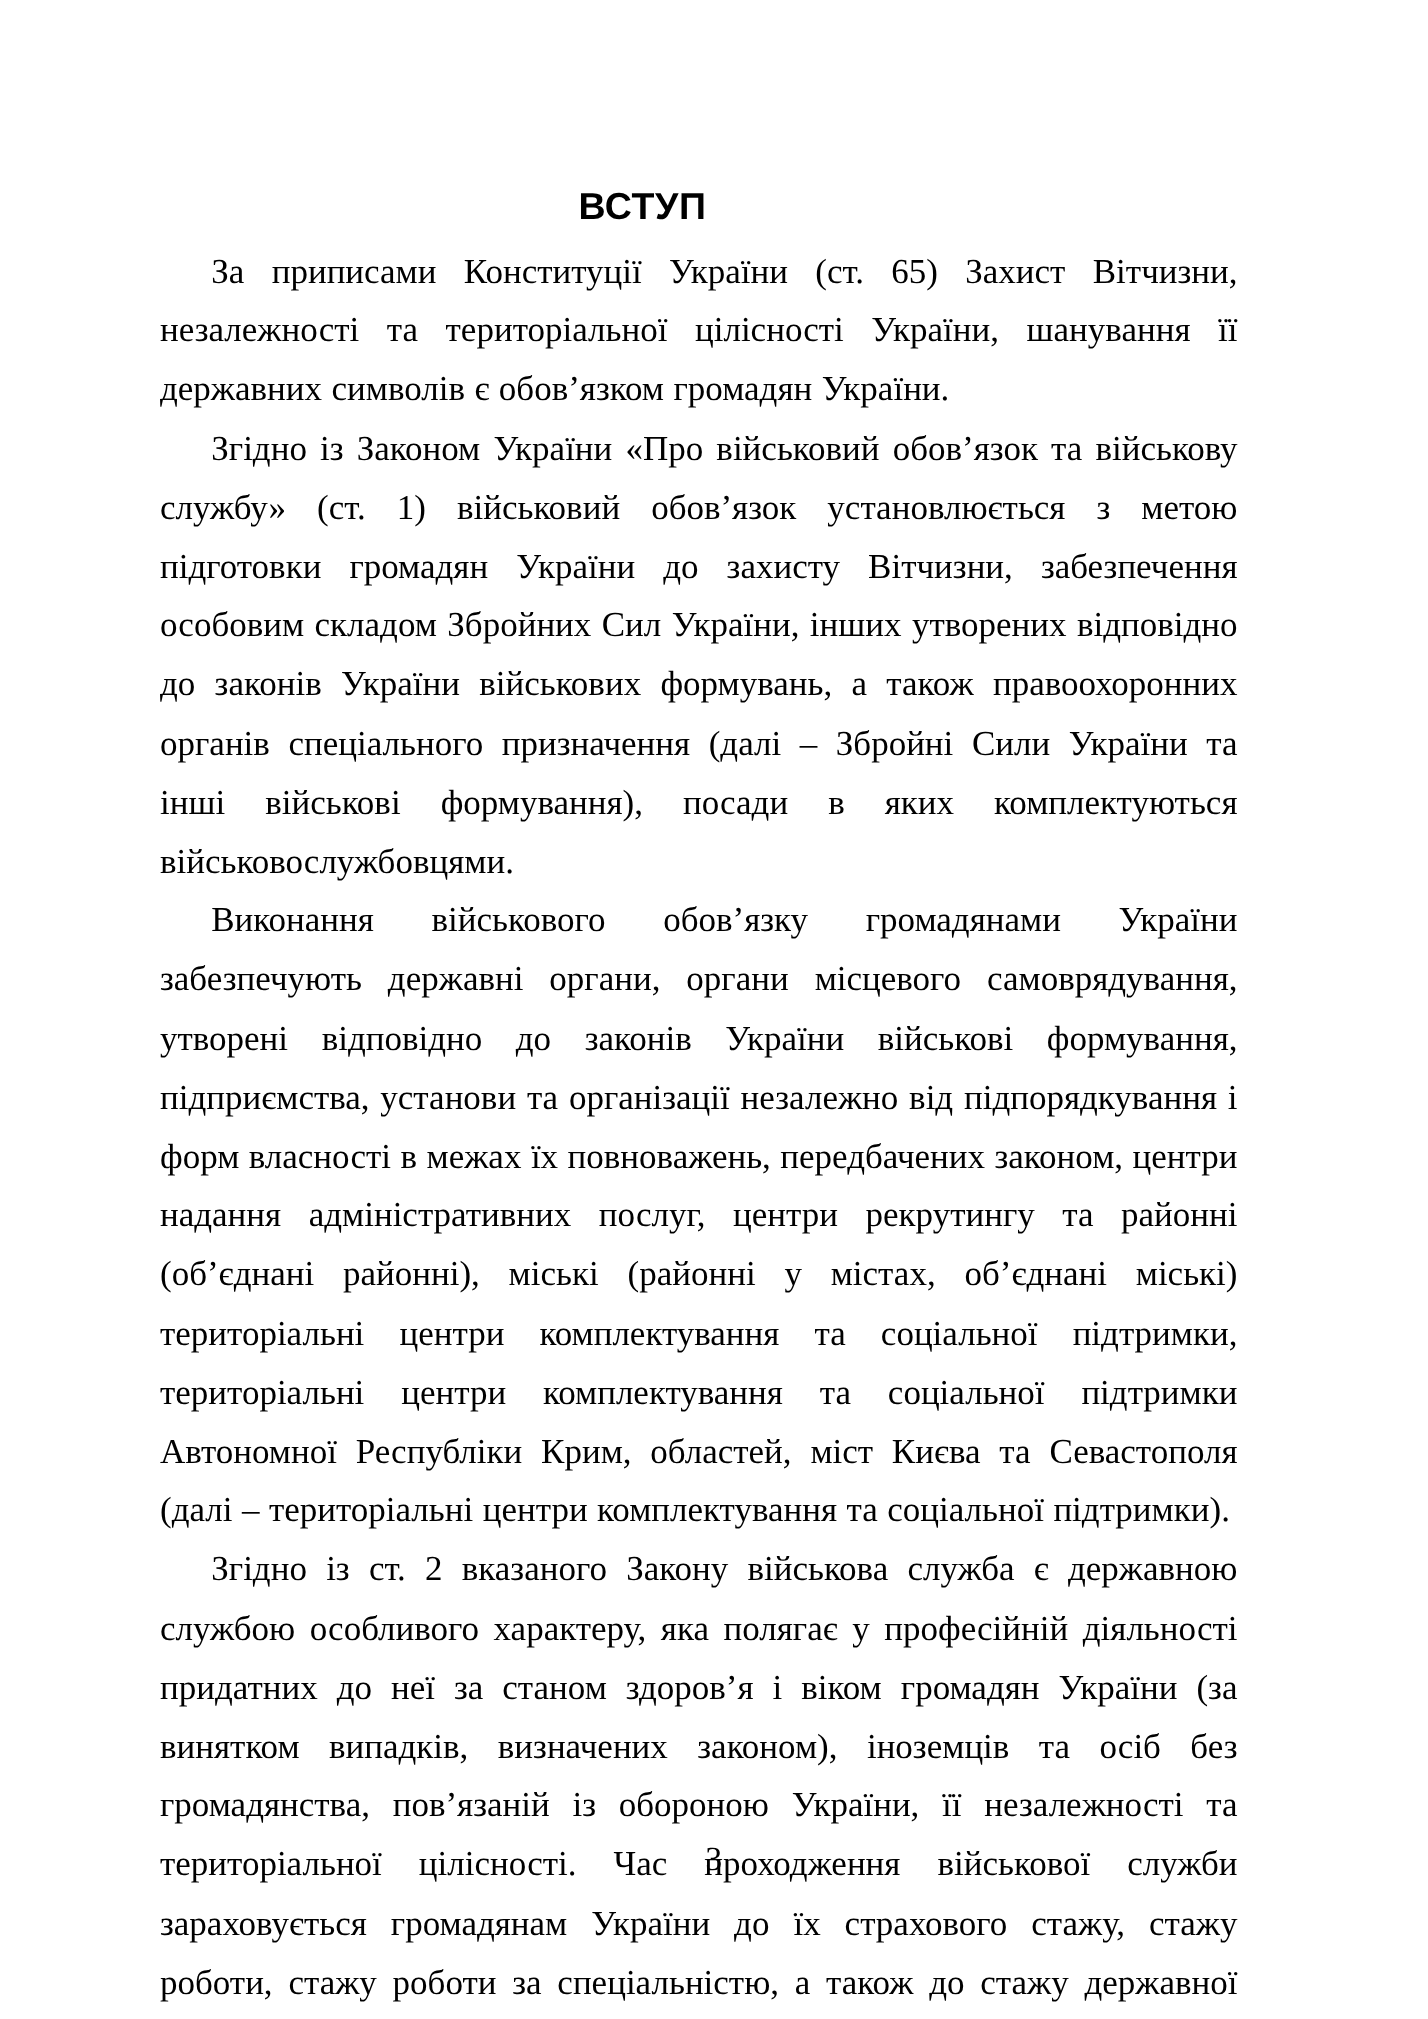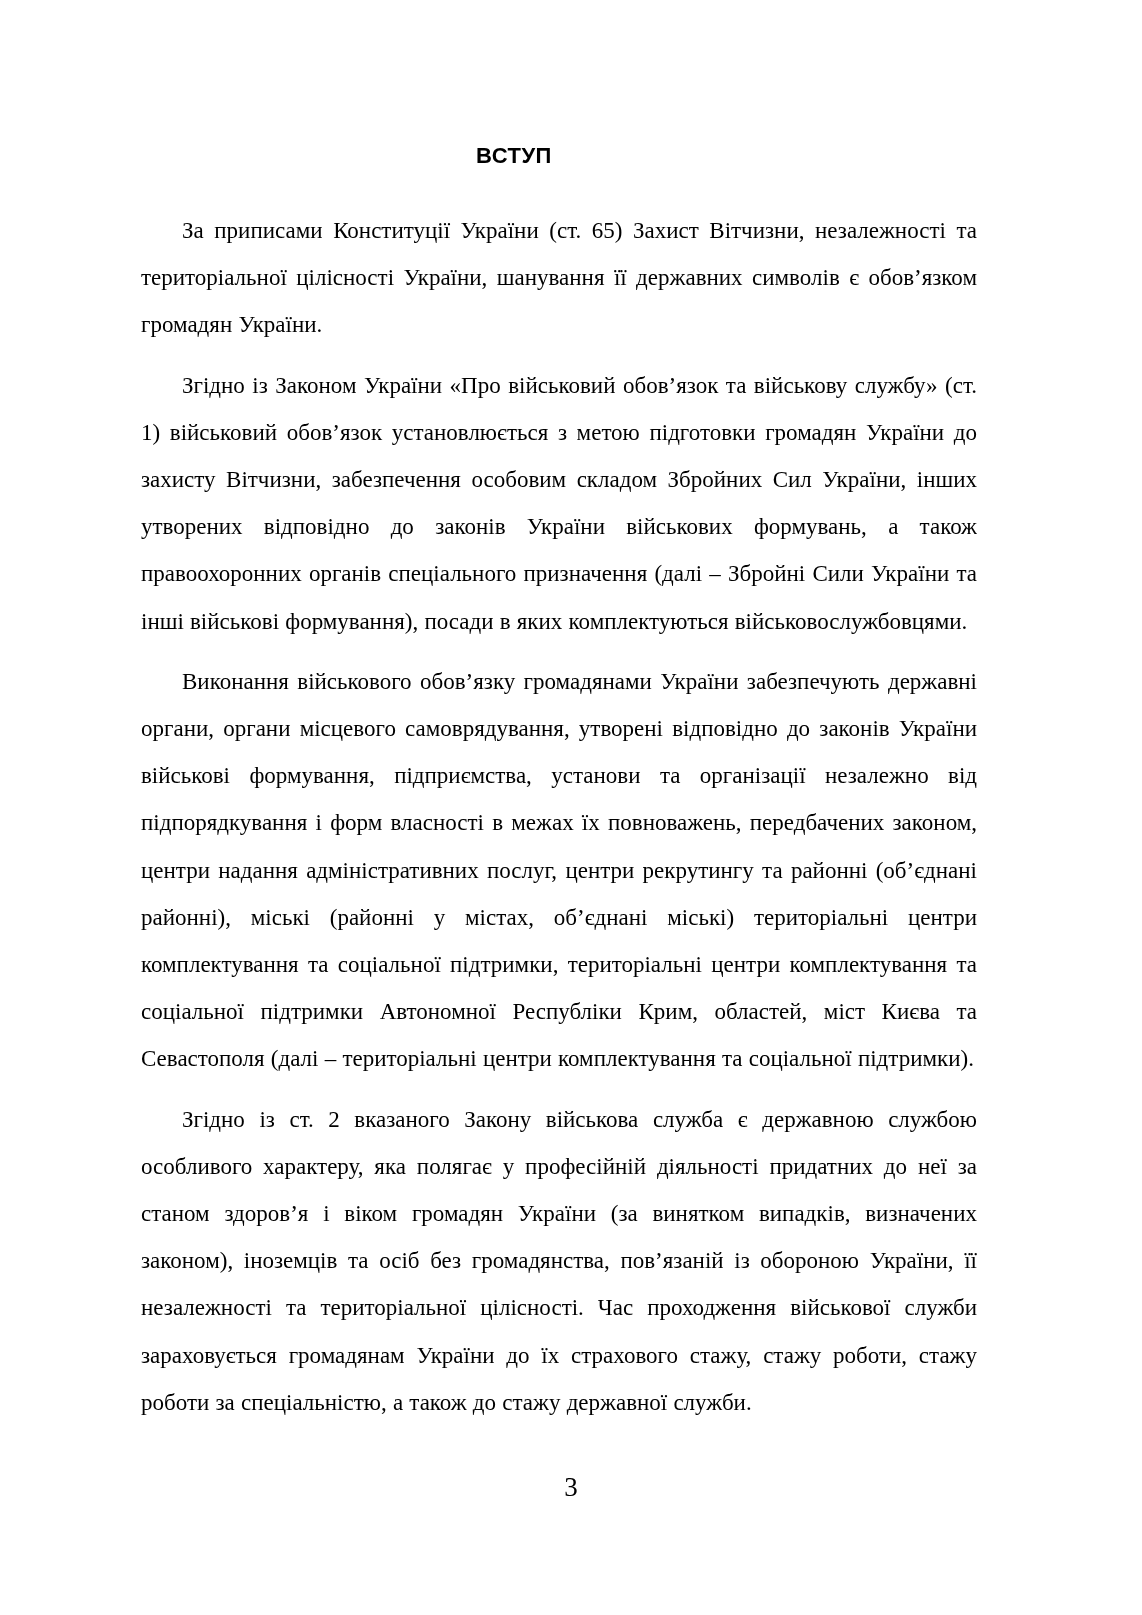--- a/index.html
+++ b/index.html
@@ -22,36 +22,36 @@
     overflow: hidden;
   }
   .page-heading {
     position: absolute;
     top: 128px;
     left: 0;
     width: 1028px;
     text-align: center;
     font-family: "Liberation Sans", "DejaVu Sans", sans-serif;
     font-weight: bold;
-    font-size: 22px;
+    font-size: 30px;
     letter-spacing: 0.5px;
     line-height: 1.2;
   }
   .body-block {
     position: absolute;
     top: 194px;
     left: 128px;
     width: 862px;
   }
   .para {
-    margin: 13px;
+    margin: 0;
     text-align: justify;
     text-justify: inter-word;
     text-indent: 41px;
-    font-size: 23px;
+    font-size: 28px;
     line-height: 47.2px;
     hyphens: none;
     word-spacing: 0.02em;
   }
   .para:last-child {
     text-align-last: left;
   }
   .page-number {
     position: absolute;
     top: 1471px;

